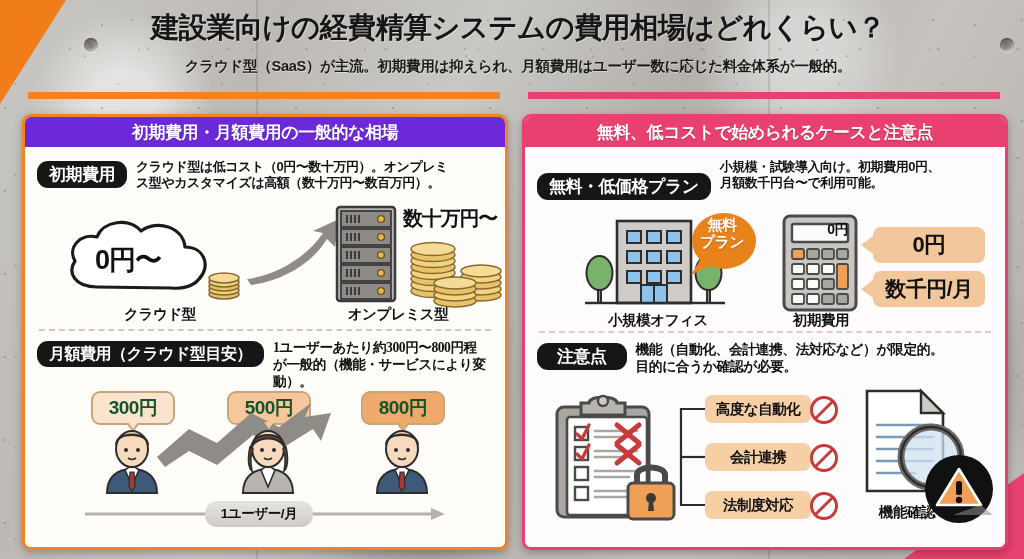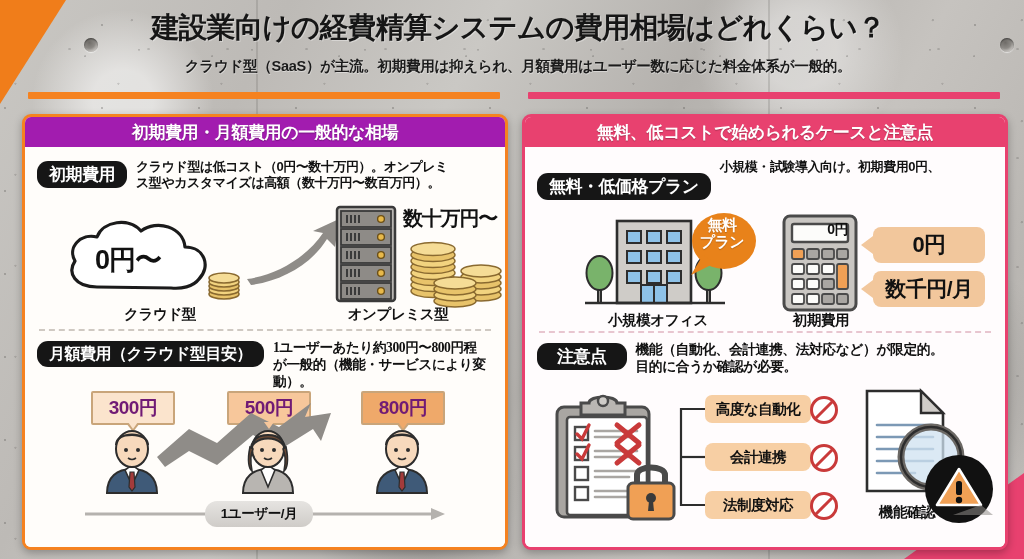--- a/index.html
+++ b/index.html
@@ -72,21 +72,21 @@
     position:absolute;border-radius:9px;overflow:hidden;
     box-shadow:0 3px 9px rgba(0,0,0,.28);
   }
   #panel-left{left:22px;top:114px;width:480px;height:430px;border:3px solid #f58220;background:#fdfaf6;}
   #panel-right{left:522px;top:114px;width:480px;height:430px;border:3px solid #e8416f;background:#fdf7f9;}
   .panel-header{
     height:30px;display:flex;align-items:center;justify-content:center;
     font-size:17px;font-weight:bold;color:#ffffff;letter-spacing:-.4px;white-space:nowrap;
     text-shadow:0 1px 1px rgba(0,0,0,.25);
   }
-  #panel-left .panel-header{background:#a21caf;}
+  #panel-left .panel-header{background:#6d28d9;}
   #panel-right .panel-header{background:#e8416f;}
   .panel-body{position:relative;height:calc(100% - 30px);background:#fffdfa;}
   #panel-right .panel-body{background:#fffcfd;}
 
   
   .pill{
     display:inline-flex;align-items:center;justify-content:center;
     background:#161616;color:#fff;border-radius:11px;
     font-weight:bold;letter-spacing:-.5px;white-space:nowrap;
     padding:3px 12px;font-size:17px;line-height:1.25;
@@ -99,22 +99,22 @@
   .divider{
     position:absolute;left:14px;right:14px;height:0;
     border-top:2px dashed #cfc9c2;
   }
   #panel-right .divider{border-top-color:#e8c6d0;}
 
   .caption{font-size:14.5px;font-weight:bold;color:#111;letter-spacing:-.4px;text-align:center;}
 
   
   .bubble{
-    position:absolute;border:2px solid #c9a57a;border-radius:2px;
-    font-weight:bold;color:#701a75;display:flex;align-items:center;justify-content:center;
+    position:absolute;border:2px solid #c9a57a;border-radius:9px;
+    font-weight:bold;color:#14532d;display:flex;align-items:center;justify-content:center;
     white-space:nowrap;letter-spacing:-.5px;text-align:center;
   }
   .bubble:after{
     content:"";position:absolute;left:50%;margin-left:-7px;bottom:-9px;
     width:0;height:0;border-left:7px solid transparent;border-right:7px solid transparent;
     border-top:9px solid #c9a57a;
   }
   .bubble:before{
     content:"";position:absolute;left:50%;margin-left:-5px;bottom:-6px;z-index:2;
     width:0;height:0;border-left:5px solid transparent;border-right:5px solid transparent;
@@ -345,20 +345,21 @@
   </div>
 
   <div class="panel" id="panel-right">
     <div class="panel-header">無料、低コストで始められるケースと注意点</div>
     <div class="panel-body">
 
       <div class="row-head" style="position:absolute;left:12px;top:12px;width:452px;">
         <div class="pill" style="margin-top:14px;">無料・低価格プラン</div>
         <div class="desc" style="flex:1;">
           <div>小規模・試験導入向け。初期費用0円、</div>
+          <div>月額数千円台〜で利用可能。</div>
         </div>
       </div>
 
       <svg style="position:absolute;left:54px;top:70px" width="150" height="92" viewBox="0 0 150 92">
         <rect x="38" y="4" width="74" height="82" fill="#cfccc8" stroke="#2d2d2d" stroke-width="2.6"></rect>
         <g fill="#8ec2e8" stroke="#2d2d2d" stroke-width="2">
           <rect x="48" y="14" width="14" height="12"></rect>
             <rect x="68" y="14" width="14" height="12"></rect>
             <rect x="88" y="14" width="14" height="12"></rect>
           <rect x="48" y="34" width="14" height="12"></rect>

